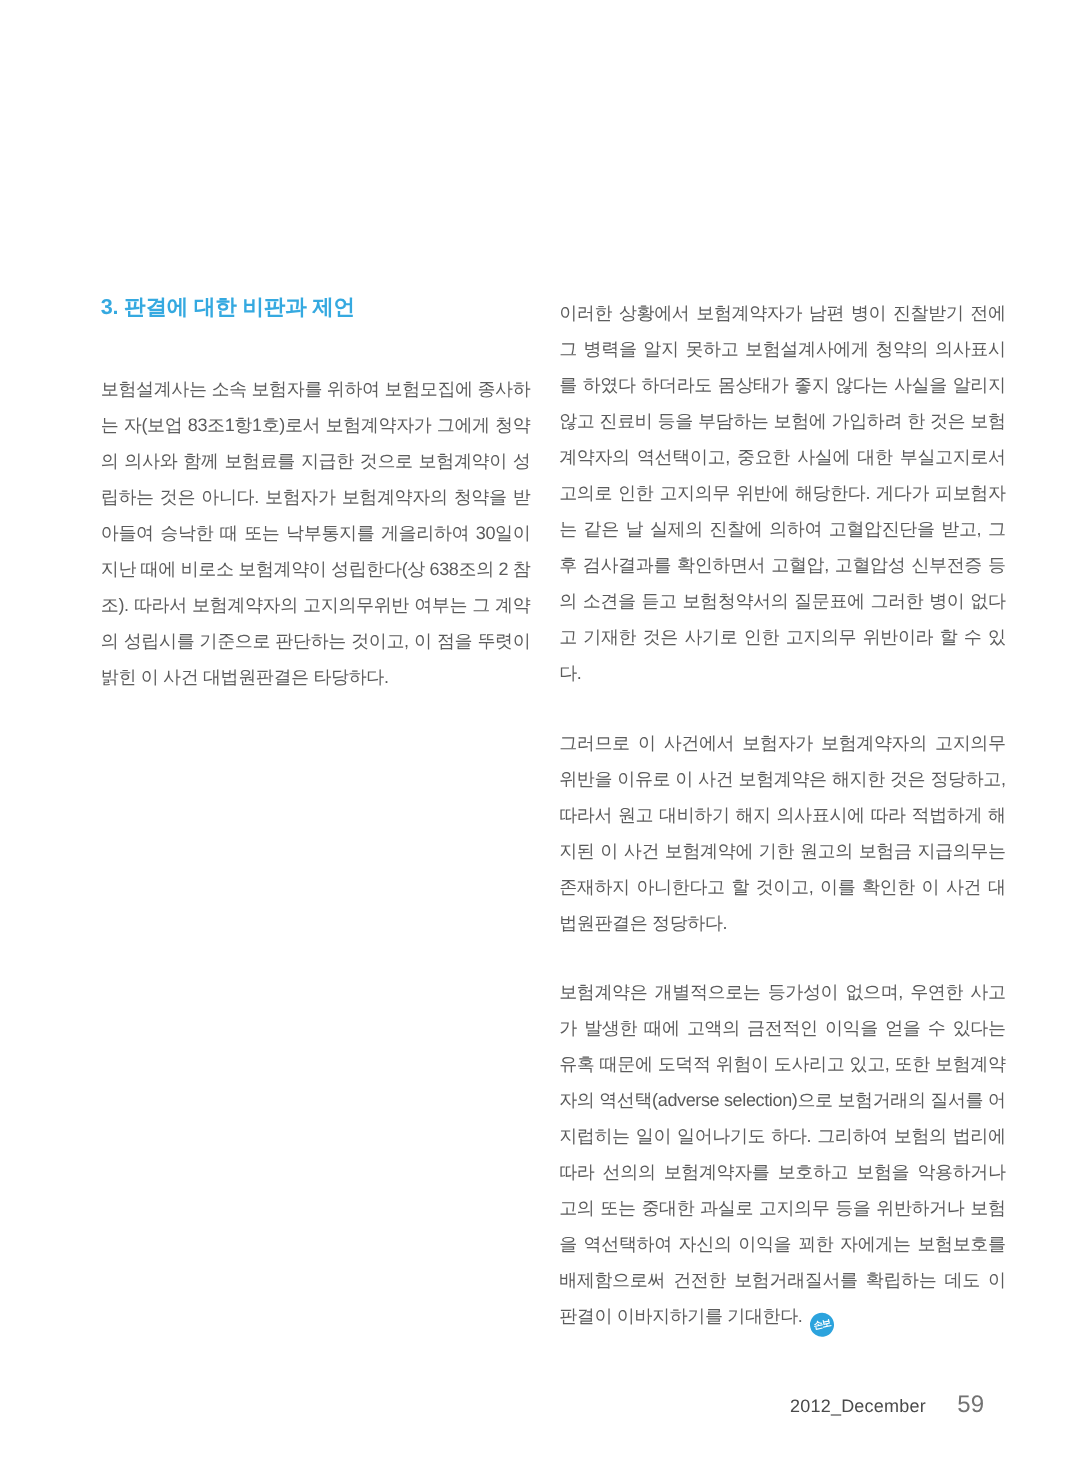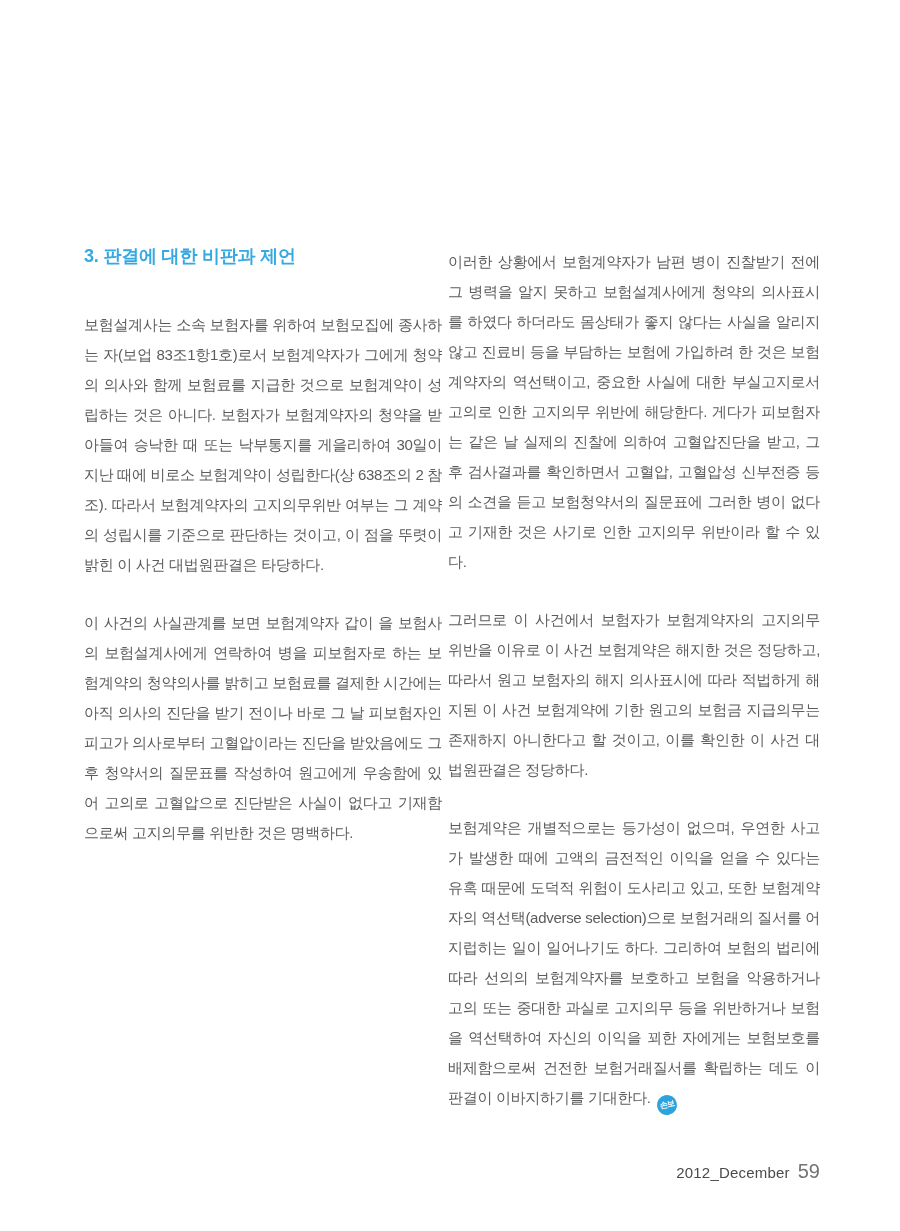--- a/index.html
+++ b/index.html
@@ -13,21 +13,21 @@
     width: 900px;
     height: 1231px;
     background: #ffffff;
     overflow: hidden;
   }
   .column {
     position: absolute;
     top: 244px;
   }
   .column.left  { left: 84px;  width: 358px; }
-  .column.right { left: 448px; width: 372px; top: 247px; }
+  .column.right { left: 466px; width: 372px; top: 247px; }
 
   h2.section-heading {
     margin: 0 0 42px 0;
     font-size: 18px;
     font-weight: bold;
     letter-spacing: -0.2px;
     color: #35a9e0;
   }
   p.body-para {
     margin: 0 0 28px 0;
@@ -59,47 +59,46 @@
     line-height: 1;
     letter-spacing: -1px;
   }
 
   .footer {
     position: absolute;
     right: 80px;
     top: 1160px;
     display: flex;
     align-items: baseline;
-    gap: 8px;
+    gap: 26px;
   }
   .footer .issue {
     font-size: 15px;
     letter-spacing: 0.2px;
     color: #4a4a4a;
   }
   .footer .pagenum {
     font-size: 20px;
     font-weight: 500;
     color: #737373;
   }
 </style>
 </head>
 <body>
 
 <div class="page">
 
   <div class="column left">
     <h2 class="section-heading">3. 판결에 대한 비판과 제언</h2>
     <p class="body-para">보험설계사는 소속 보험자를 위하여 보험모집에 종사하는 자(보업 83조1항1호)로서 보험계약자가 그에게 청약의 의사와 함께 보험료를 지급한 것으로 보험계약이 성립하는 것은 아니다. 보험자가 보험계약자의 청약을 받아들여 승낙한 때 또는 낙부통지를 게을리하여 30일이 지난 때에 비로소 보험계약이 성립한다(상 638조의 2 참조). 따라서 보험계약자의 고지의무위반 여부는 그 계약의 성립시를 기준으로 판단하는 것이고, 이 점을 뚜렷이 밝힌 이 사건 대법원판결은 타당하다.</p>
-    <p class="body-para">이 사건의 사실관계를 보면 보험계약자 갑이 을 보험사의 보험설계사에게 연락하여 병을 피보험자로 하는 보험계약의 청약의사를 밝히고 보험료를 결제한 시간에는 아직 의사의 진단을 받기 전이나 바로 그 날 피보험자인 피고가 의사로부터 고혈압이라는 진단을 받았음에도 그 후 청약서의 질문표를 작성하여 원고에게 우송함에 있어 고의로 고혈압으로 진단받은 사실이 없다고 기재함으로써 고지의무를 위반한 것은 명백하다.</p>
   </div>
 
   <div class="column right">
     <p class="body-para">이러한 상황에서 보험계약자가 남편 병이 진찰받기 전에 그 병력을 알지 못하고 보험설계사에게 청약의 의사표시를 하였다 하더라도 몸상태가 좋지 않다는 사실을 알리지 않고 진료비 등을 부담하는 보험에 가입하려 한 것은 보험계약자의 역선택이고, 중요한 사실에 대한 부실고지로서 고의로 인한 고지의무 위반에 해당한다. 게다가 피보험자는 같은 날 실제의 진찰에 의하여 고혈압진단을 받고, 그 후 검사결과를 확인하면서 고혈압, 고혈압성 신부전증 등의 소견을 듣고 보험청약서의 질문표에 그러한 병이 없다고 기재한 것은 사기로 인한 고지의무 위반이라 할 수 있다.</p>
-    <p class="body-para">그러므로 이 사건에서 보험자가 보험계약자의 고지의무 위반을 이유로 이 사건 보험계약은 해지한 것은 정당하고, 따라서 원고 보험자의 해지 의사표시에 따라 적법하게 해지된 이 사건 보험계약에 기한 원고의 보험금 지급의무는 존재하지 아니한다고 할 것이고, 이를 확인한 이 사건 대법원판결은 정당하다.</p>
+    <p class="body-para">그러므로 이 사건에서 보험자가 보험계약자의 고지의무 위반을 이유로 이 사건 보험계약은 해지한 것은 정당하고, 따라서 원고 대비하기 해지 의사표시에 따라 적법하게 해지된 이 사건 보험계약에 기한 원고의 보험금 지급의무는 존재하지 아니한다고 할 것이고, 이를 확인한 이 사건 대법원판결은 정당하다.</p>
     <p class="body-para"><span>보험계약은 개별적으로는 등가성이 없으며, 우연한 사고가 발생한 때에 고액의 금전적인 이익을 얻을 수 있다는 유혹 때문에 도덕적 위험이 도사리고 있고, 또한 보험계약자의 역선택(adverse selection)으로 보험거래의 질서를 어지럽히는 일이 일어나기도 하다. 그리하여 보험의 법리에 따라 선의의 보험계약자를 보호하고 보험을 악용하거나 고의 또는 중대한 과실로 고지의무 등을 위반하거나 보험을 역선택하여 자신의 이익을 꾀한 자에게는 보험보호를 배제함으로써 건전한 보험거래질서를 확립하는 데도 이 판결이 이바지하기를 기대한다.</span><span class="end-mark">
           <span>손보</span>
         </span></p>
   </div>
 
   <div class="footer">
     <span class="issue">2012_December</span>
     <span class="pagenum">59</span>
   </div>
 

